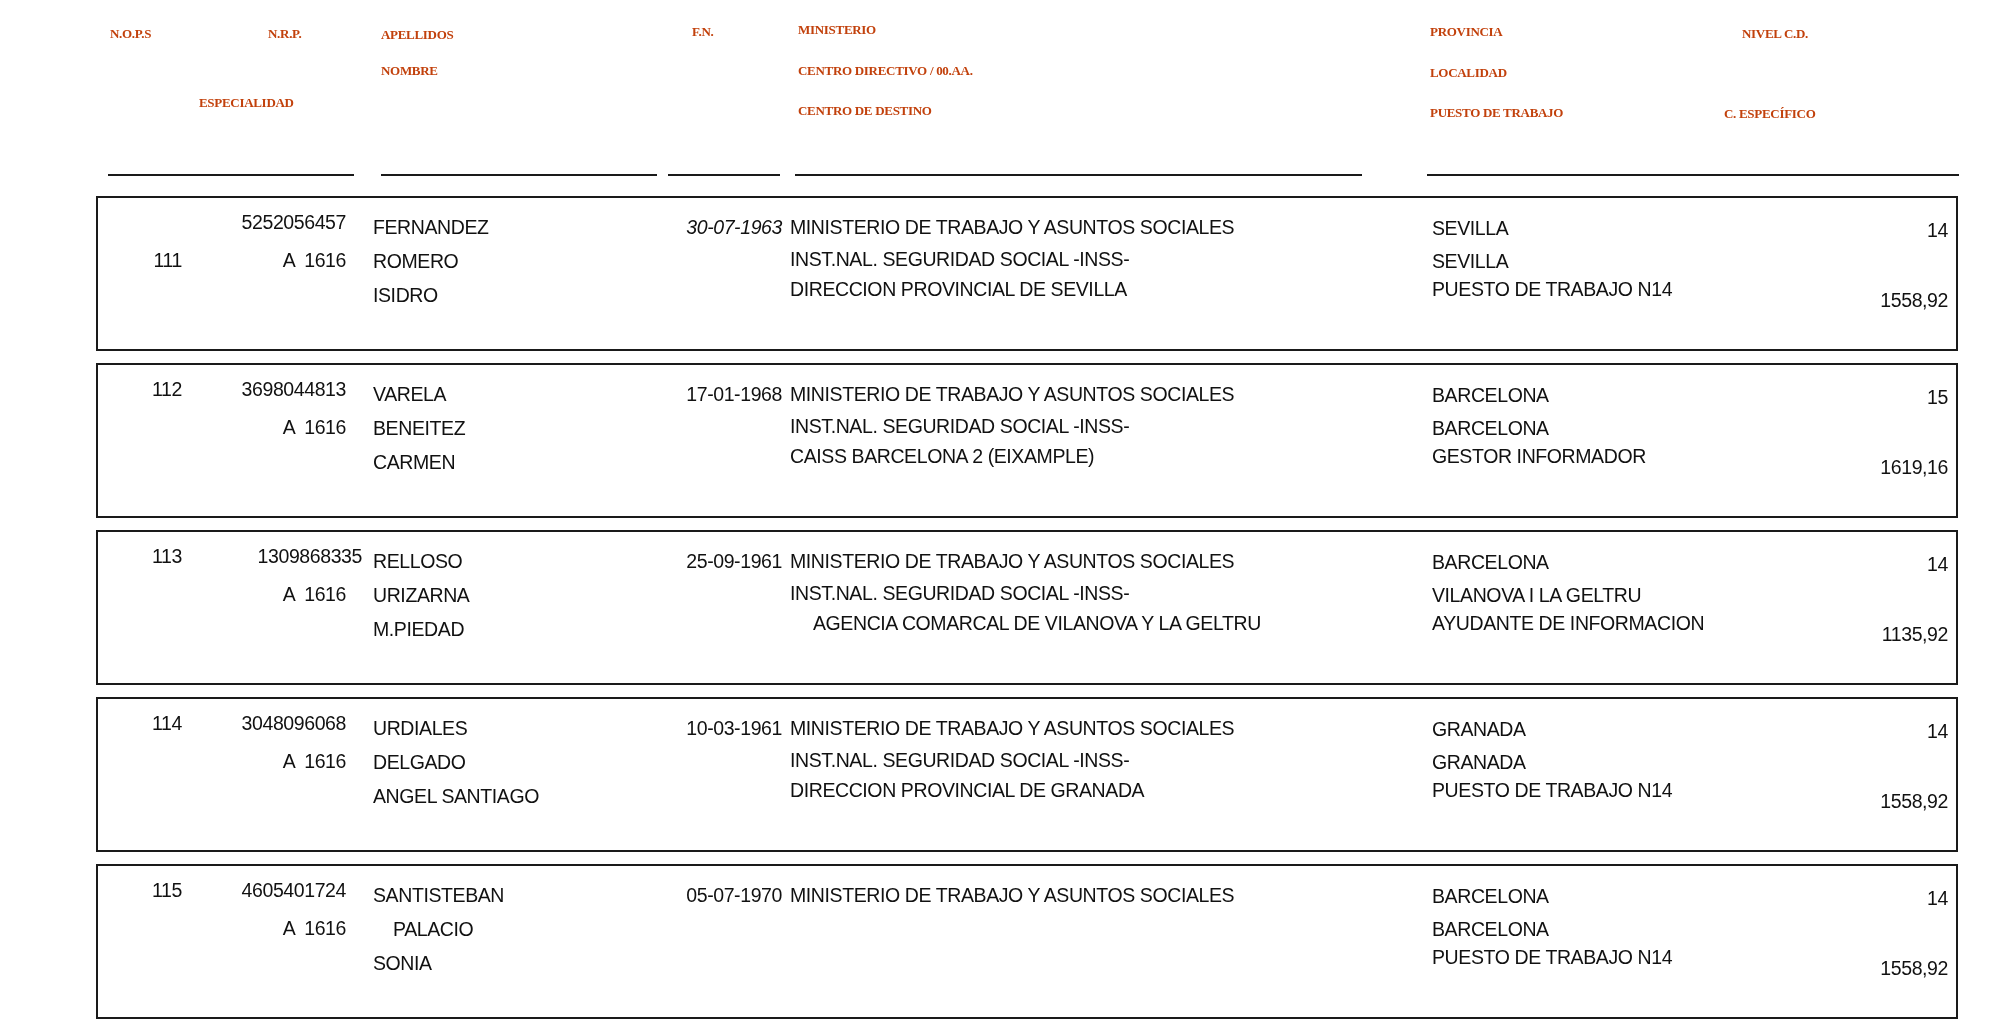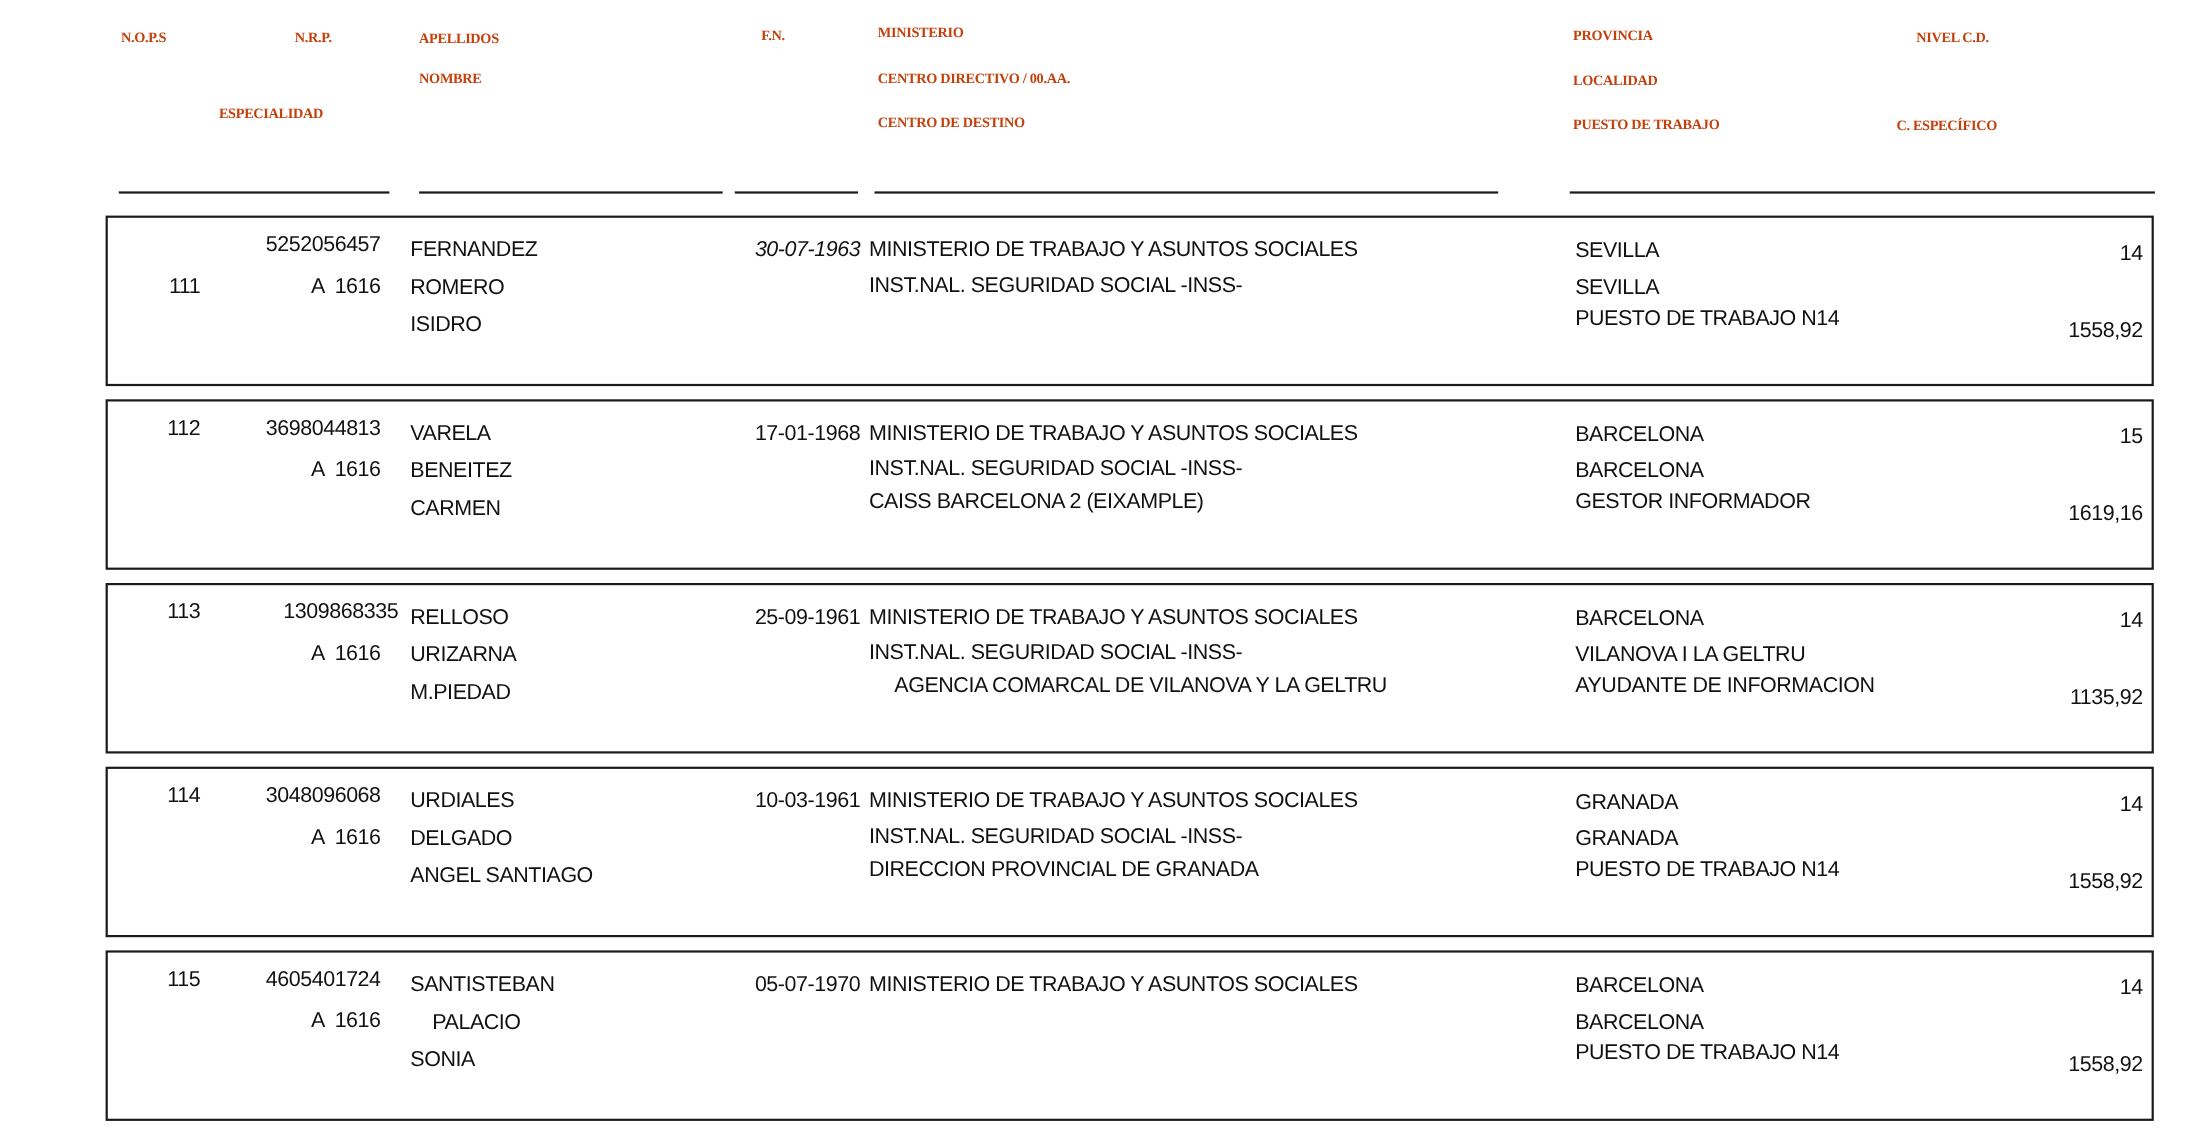--- a/index.html
+++ b/index.html
@@ -77,20 +77,21 @@
 <div class="record" style="top:196px;height:155px;">
   <div class="cell r" style="left:0;width:84px;top:13px;margin-top:38px;">111</div>
   <div class="cell r" style="left:120px;width:128px;top:13px;">5252056457</div>
   <div class="cell r" style="left:120px;width:128px;top:51px;white-space:pre;">A  1616</div>
   <div class="cell" style="left:275px;top:18px;">FERNANDEZ</div>
   <div class="cell" style="left:275px;top:52px;">ROMERO</div>
   <div class="cell" style="left:275px;top:86px;">ISIDRO</div>
   <div class="cell r" style="left:540px;width:144px;top:18px;font-style:italic;">30-07-1963</div>
   <div class="cell" style="left:692px;top:18px;">MINISTERIO DE TRABAJO Y ASUNTOS SOCIALES</div>
   <div class="cell" style="left:692px;top:50px;">INST.NAL. SEGURIDAD SOCIAL -INSS-</div>
+  <div class="cell ml" style="left:692px;top:80px;">DIRECCION PROVINCIAL DE SEVILLA</div>
   <div class="cell" style="left:1334px;top:19px;">SEVILLA</div>
   <div class="cell" style="left:1334px;top:52px;">SEVILLA</div>
   <div class="cell" style="left:1334px;top:80px;">PUESTO DE TRABAJO N14</div>
   <div class="cell r" style="left:1700px;width:150px;top:21px;">14</div>
   <div class="cell r" style="left:1700px;width:150px;top:91px;">1558,92</div>
 </div>
 
 <div class="record" style="top:363px;height:155px;">
   <div class="cell r" style="left:0;width:84px;top:13px;">112</div>
   <div class="cell r" style="left:120px;width:128px;top:13px;">3698044813</div>

